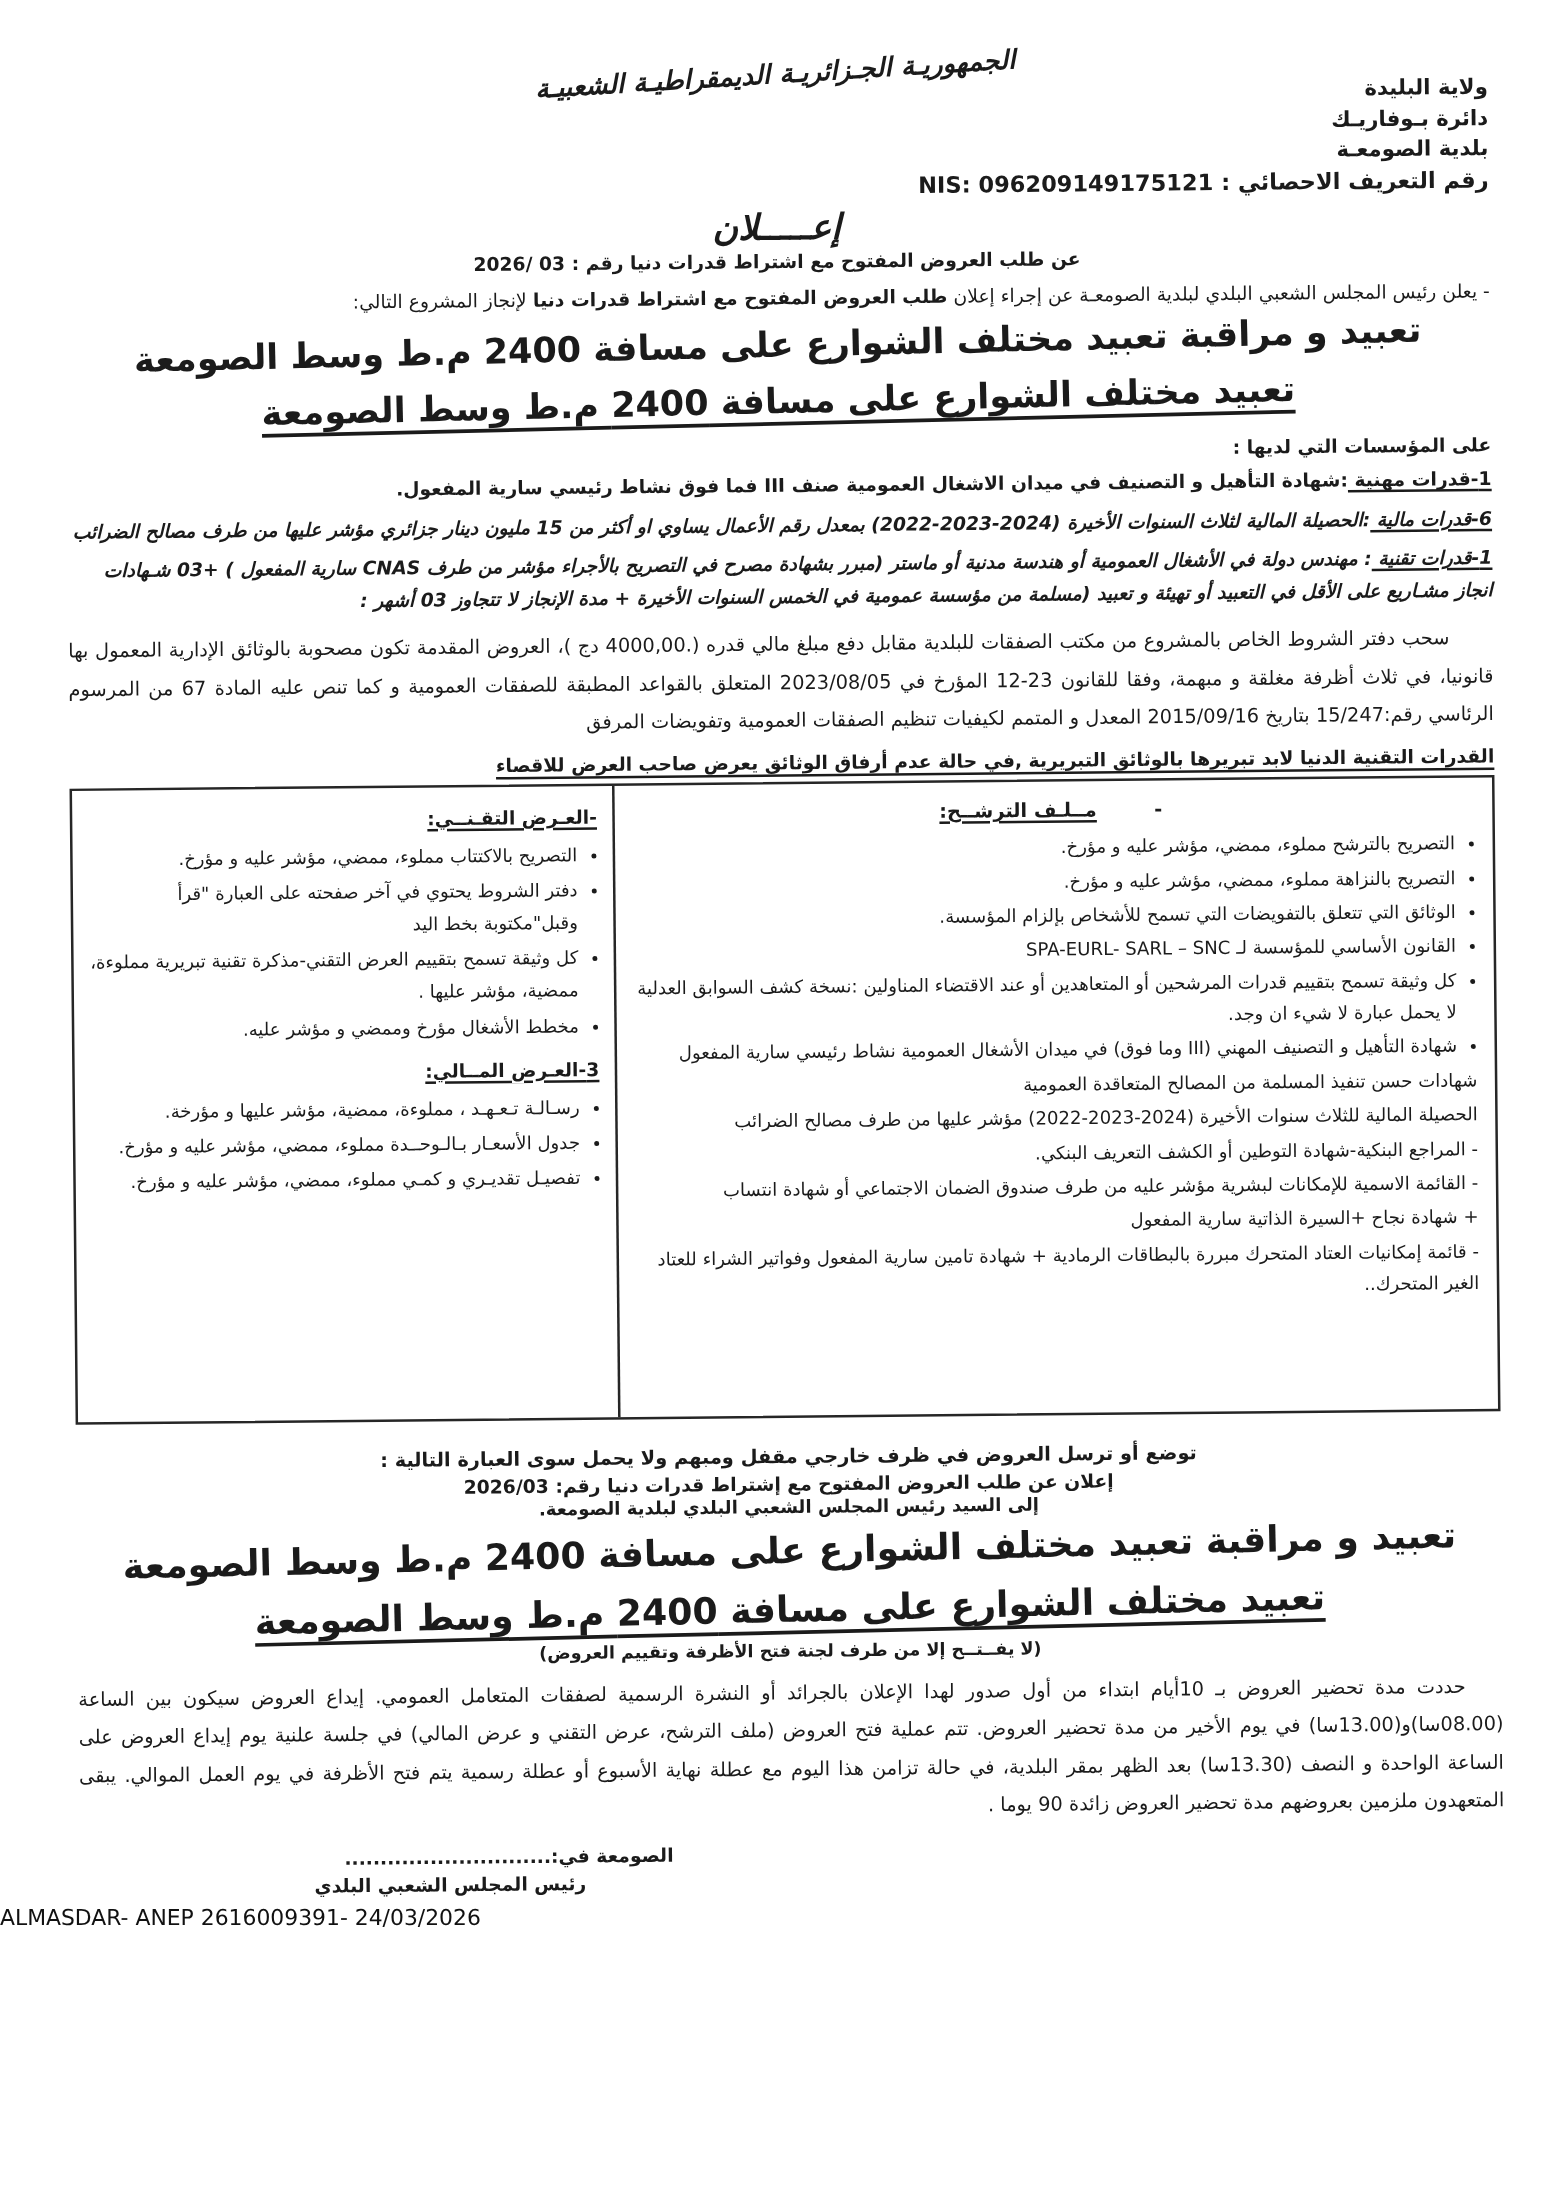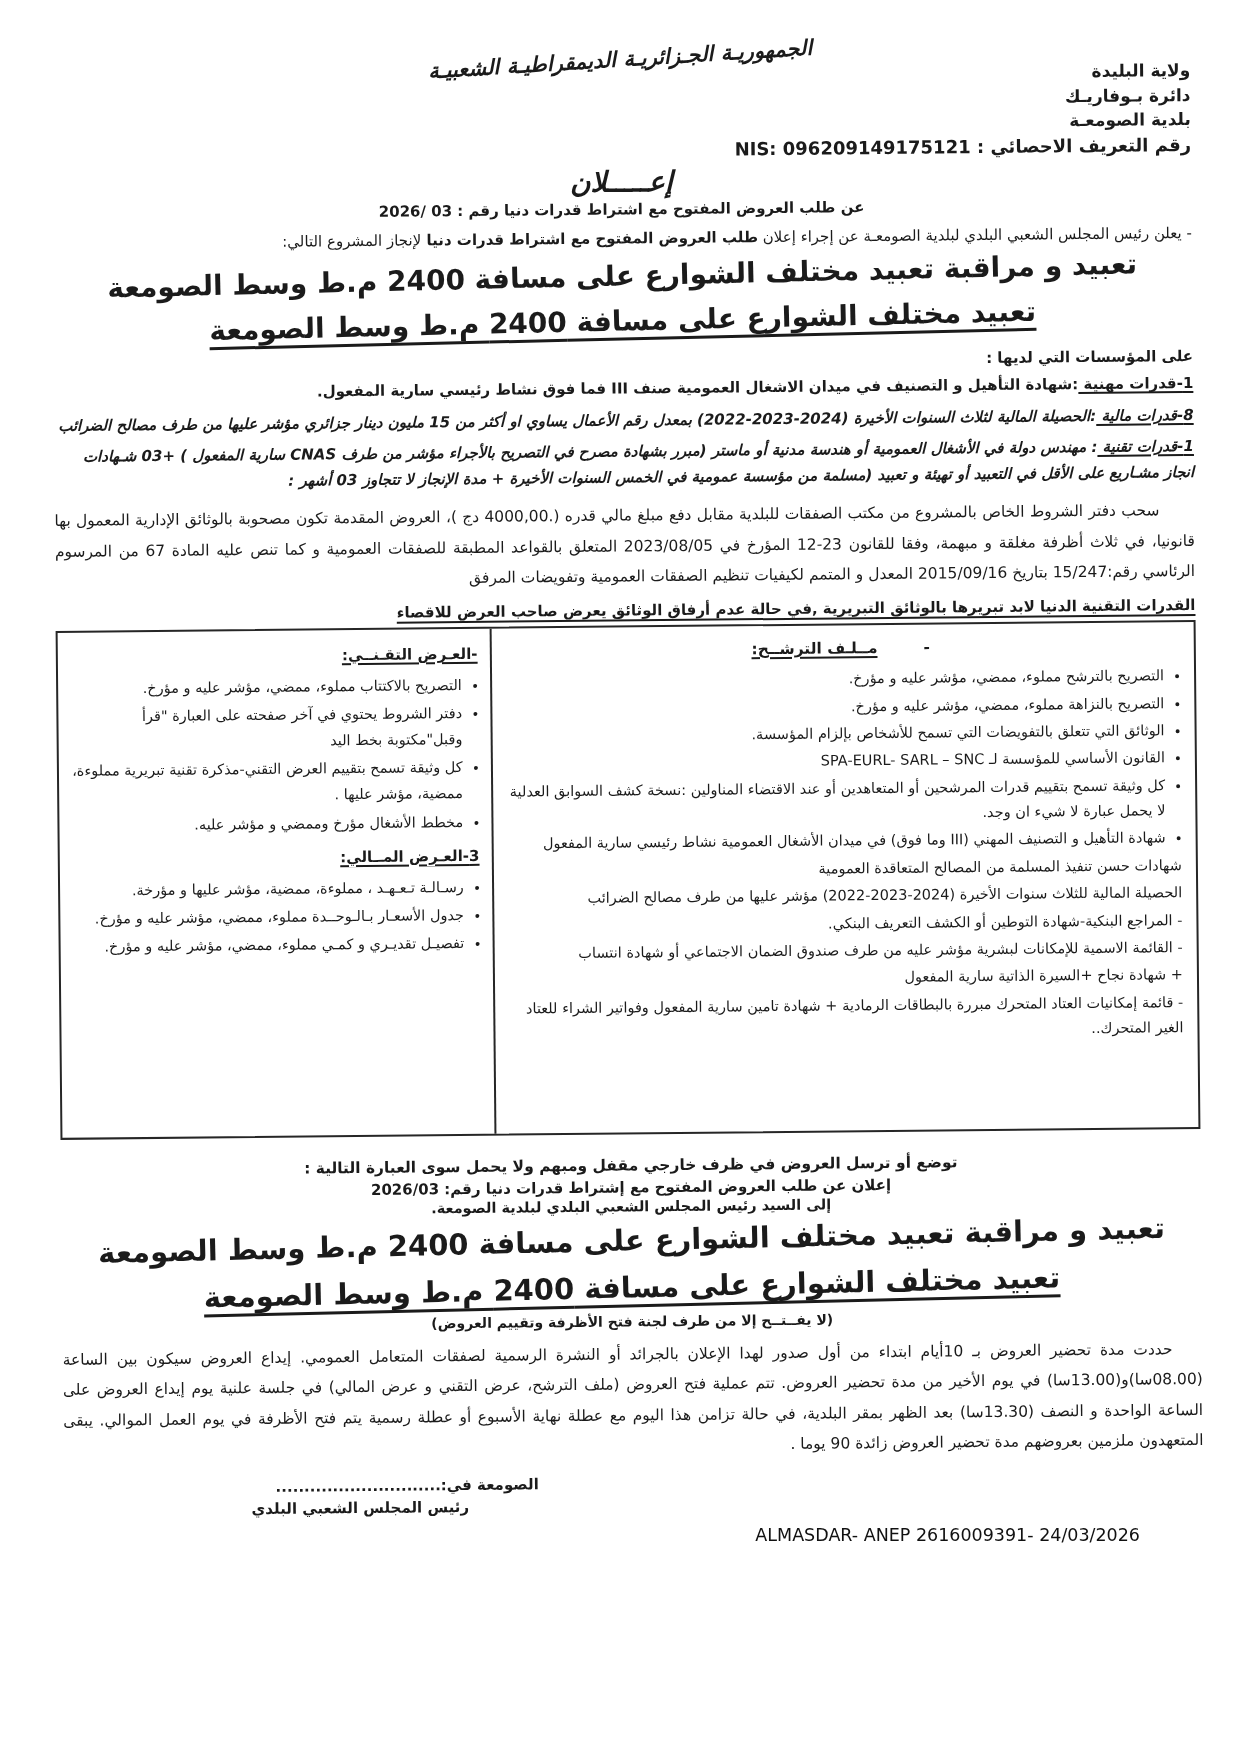--- a/index.html
+++ b/index.html
@@ -84,21 +84,21 @@
   .big-title.lower { font-size:29px; }
   .open-note { text-align:center; font-weight:bold; font-size:14px; margin-top:6px; }
 
   .closing { text-indent:30px; }
 
   .signature { margin-top:14px; font-weight:bold; font-size:15px; width:390px; margin-right:665px; }
   .signature .place { text-align:right; }
   .signature .who { text-align:right; margin-left:0; margin-right:70px; margin-top:4px; }
 
   .footer {
-    direction:ltr; text-align:right; font-size:17.5px; margin-top:16px;
+    direction:ltr; text-align:left; font-size:17.5px; margin-top:16px;
     transform:translateX(-50px); color:#111;
   }
 </style>
 </head>
 <body>
 
 <div class="page">
   <div class="sheet">
 
     <div class="republic">الجمهوريـة الجـزائريـة الديمقراطيـة الشعبيـة</div>
@@ -114,21 +114,21 @@
     <div class="announce-sub">عن طلب العروض المفتوح  مع  اشتراط قدرات دنيا رقم : 03 /2026</div>
 
     <p class="intro"><span>- يعلن رئيس المجلس الشعبي البلدي لبلدية الصومعـة  عن  إجراء إعلان </span><span class="b">طلب العروض المفتوح مع  اشتراط قدرات دنيا </span><span> لإنجاز المشروع التالي:</span></p>
 
     <div class="big-title">تعبيد و مراقبة تعبيد مختلف الشوارع على مسافة 2400 م.ط وسط الصومعة</div>
     <div class="big-title ul">تعبيد مختلف الشوارع على مسافة 2400 م.ط وسط الصومعة</div>
 
     <p class="eligibility">على المؤسسات التي لديها :</p>
 
     <p class="cap"><span class="u b">1-قدرات مهنية </span><span>:شهادة التأهيل و التصنيف في ميدان الاشغال العمومية  صنف  III  فما فوق نشاط رئيسي سارية المفعول.</span></p>
-    <p class="cap it"><span class="u b">8-قدرات مالية </span><span>:الحصيلة المالية لثلاث السنوات الأخيرة (2024-2023-2022) بمعدل رقم الأعمال يساوي او أكثر من 15 مليون دينار جزائري مؤشر عليها من طرف مصالح الضرائب</span></p>
+    <p class="cap it"><span class="u b">6-قدرات مالية </span><span>:الحصيلة المالية لثلاث السنوات الأخيرة (2024-2023-2022) بمعدل رقم الأعمال يساوي او أكثر من 15 مليون دينار جزائري مؤشر عليها من طرف مصالح الضرائب</span></p>
     <p class="cap it"><span class="u b">1-قدرات تقنية </span><span>:  مهندس دولة في الأشغال العمومية  أو هندسة مدنية أو ماستر  (مبرر بشهادة مصرح في التصريح بالأجراء مؤشر من طرف CNAS سارية المفعول ) +03 شـهادات  انجاز مشـاريع على الأقل في التعبيد أو تهيئة و تعبيد (مسلمة من مؤسسة عمومية في الخمس السنوات الأخيرة + مدة الإنجاز لا تتجاوز 03 أشهر :</span></p>
 
     <p class="body-par">سحب دفتر الشروط الخاص بالمشروع من مكتب الصفقات للبلدية مقابل دفع مبلغ  مالي قدره (.4000,00 دج )،     العروض المقدمة تكون مصحوبة بالوثائق الإدارية المعمول بها قانونيا، في ثلاث أظرفة مغلقة و مبهمة، وفقا للقانون 23-12 المؤرخ في 2023/08/05 المتعلق بالقواعد المطبقة للصفقات العمومية  و كما تنص عليه المادة 67 من المرسوم الرئاسي رقم:15/247 بتاريخ 2015/09/16 المعدل و المتمم لكيفيات تنظيم الصفقات العمومية وتفويضات المرفق</p>
 
     <div class="exclusion">القدرات التقنية الدنيا لابد تبريرها بالوثائق التبريرية ,في حالة عدم أرفاق الوثائق يعرض صاحب العرض للاقصاء</div>
 
     <div class="docs-table">
       <div class="col col-r">
         <div class="cfile-hdr">
           <span>-</span>

